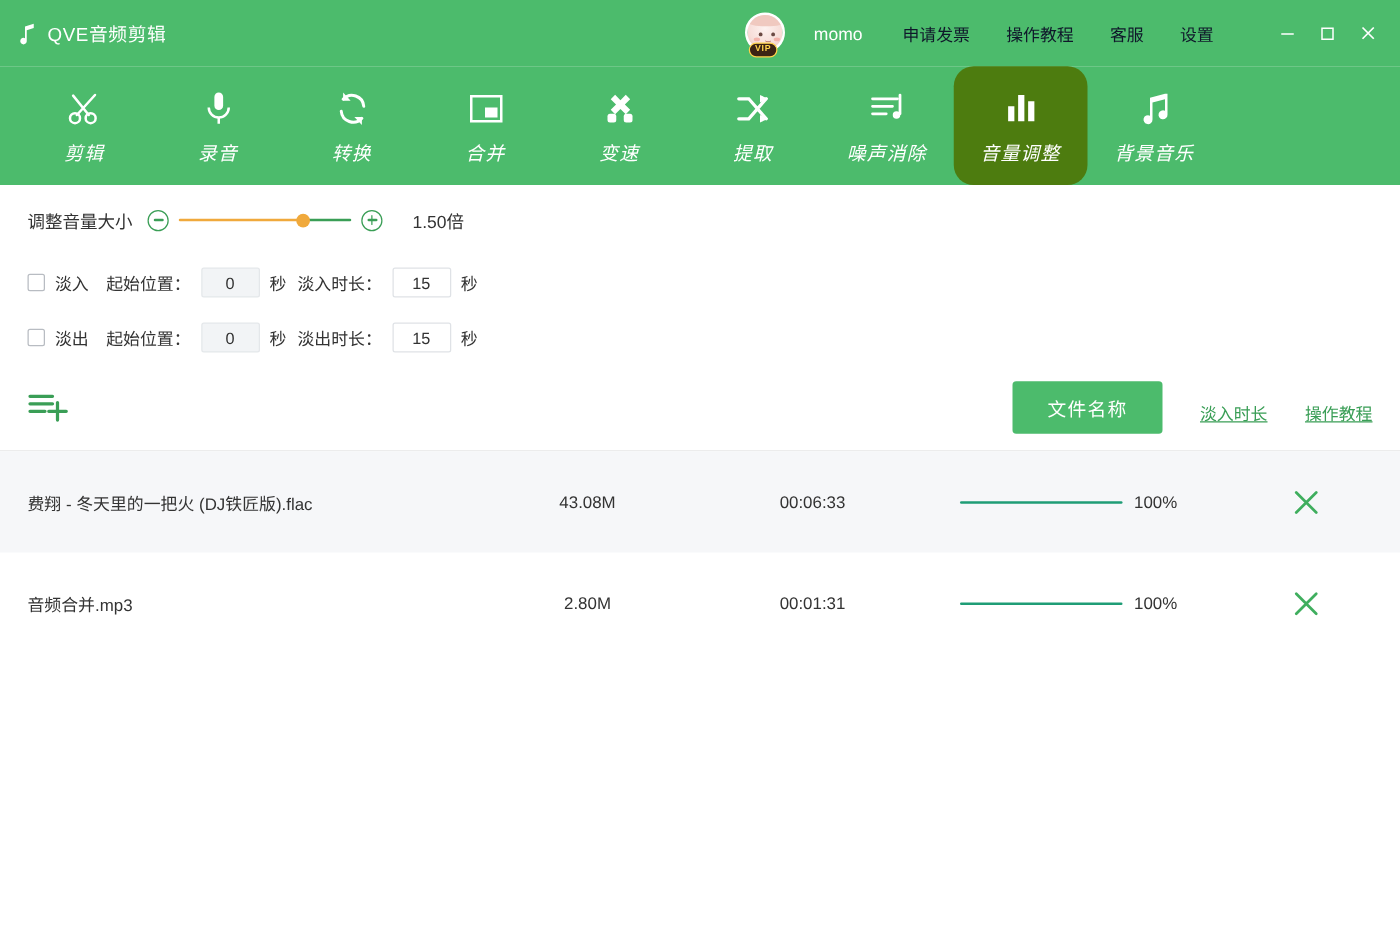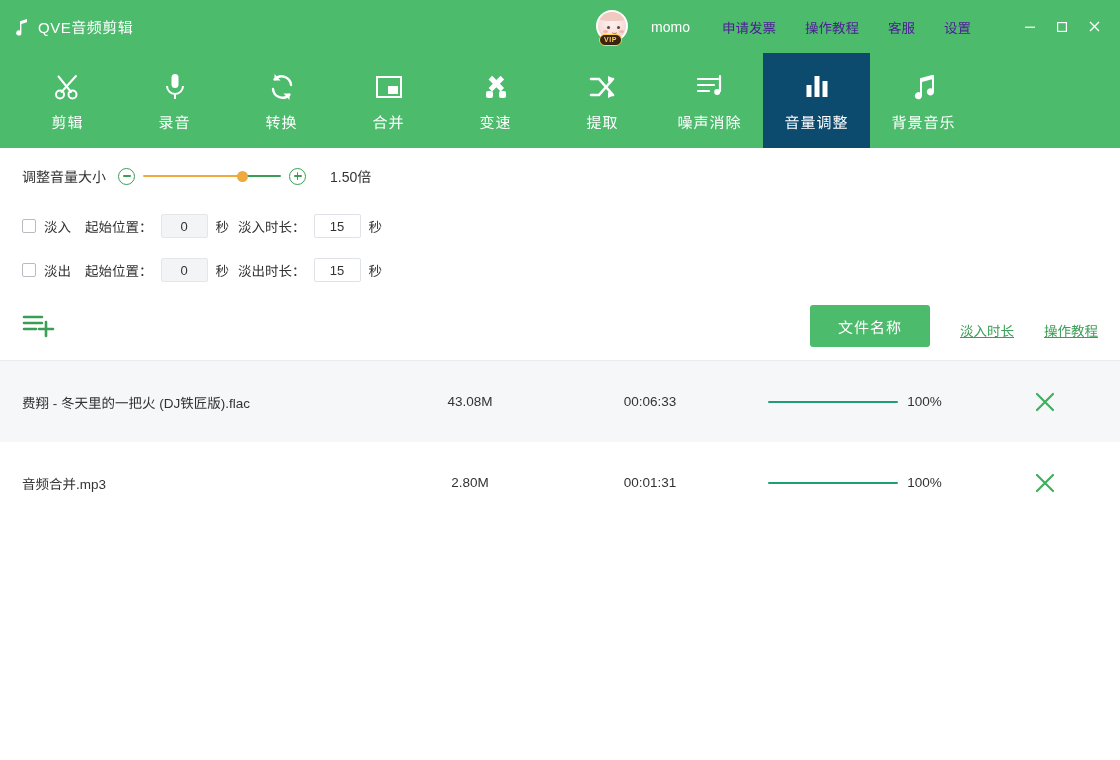--- a/index.html
+++ b/index.html
@@ -44,40 +44,40 @@
   .avatar .blush.l{left:5px;} .avatar .blush.r{left:21px;}
   .avatar .mouth { position:absolute; left:14px; top:19px; width:5px; height:3px; border-bottom:1.5px solid #b5726a; border-radius:0 0 6px 6px;}
   .vip-badge {
     position: absolute; left: 3px; bottom: -2px;
     background: #3b2314; color: #ffd24a;
     font-size: 7px; font-weight: bold; letter-spacing: .5px;
     padding: 1px 4px; border-radius: 6px; border: 1px solid #ffd24a;
     line-height: 8px;
   }
   .username { color:#fff; font-size: 14px; margin-right: 20px; }
-  .menu-item { color:#4c1d95; font-size: 13.5px; margin-right: 17px; cursor: pointer; }
+  .menu-item { color:#0f172a; font-size: 13.5px; margin-right: 17px; cursor: pointer; }
   .win-btns { display:flex; align-items:center; margin-left: 14px; margin-right: 10px; }
   .win-btn {
     width: 32px; height: 30px; display:flex; align-items:center; justify-content:center;
     color:#fff; cursor:pointer;
   }
   .win-btn svg { display:block; }
 
   
   .toolbar {
     height: 95px; background: #4cbb6c;
     display: flex; align-items: stretch;
     padding-left: 14px;
   }
   .tool {
     width: 107px; display:flex; flex-direction: column;
     align-items:center; justify-content:center; gap: 7px;
-    cursor: pointer; position: relative;
-  }
-  .tool.active { background: #0c4a6e; }
+    cursor: pointer; position: relative; font-style: italic;
+  }
+  .tool.active { background: #4d7c0f; border-radius: 16px; }
   .tool .ico { height: 34px; display:flex; align-items:center; justify-content:center; }
   .tool .lbl { color:#fff; font-size: 15px; letter-spacing: 1px; }
 
   
   .panel { padding: 0 0 0 22px; background:#fff; }
   .row-volume { display:flex; align-items:center; height: 56px; gap: 0; }
   .row-volume .cap { font-size: 14px; color:#333; margin-right: 12px; }
   .circ-btn {
     width:17px; height:17px; border-radius:50%; border:1.4px solid #3a9e56;
     display:flex; align-items:center; justify-content:center; cursor:pointer; flex:none;

